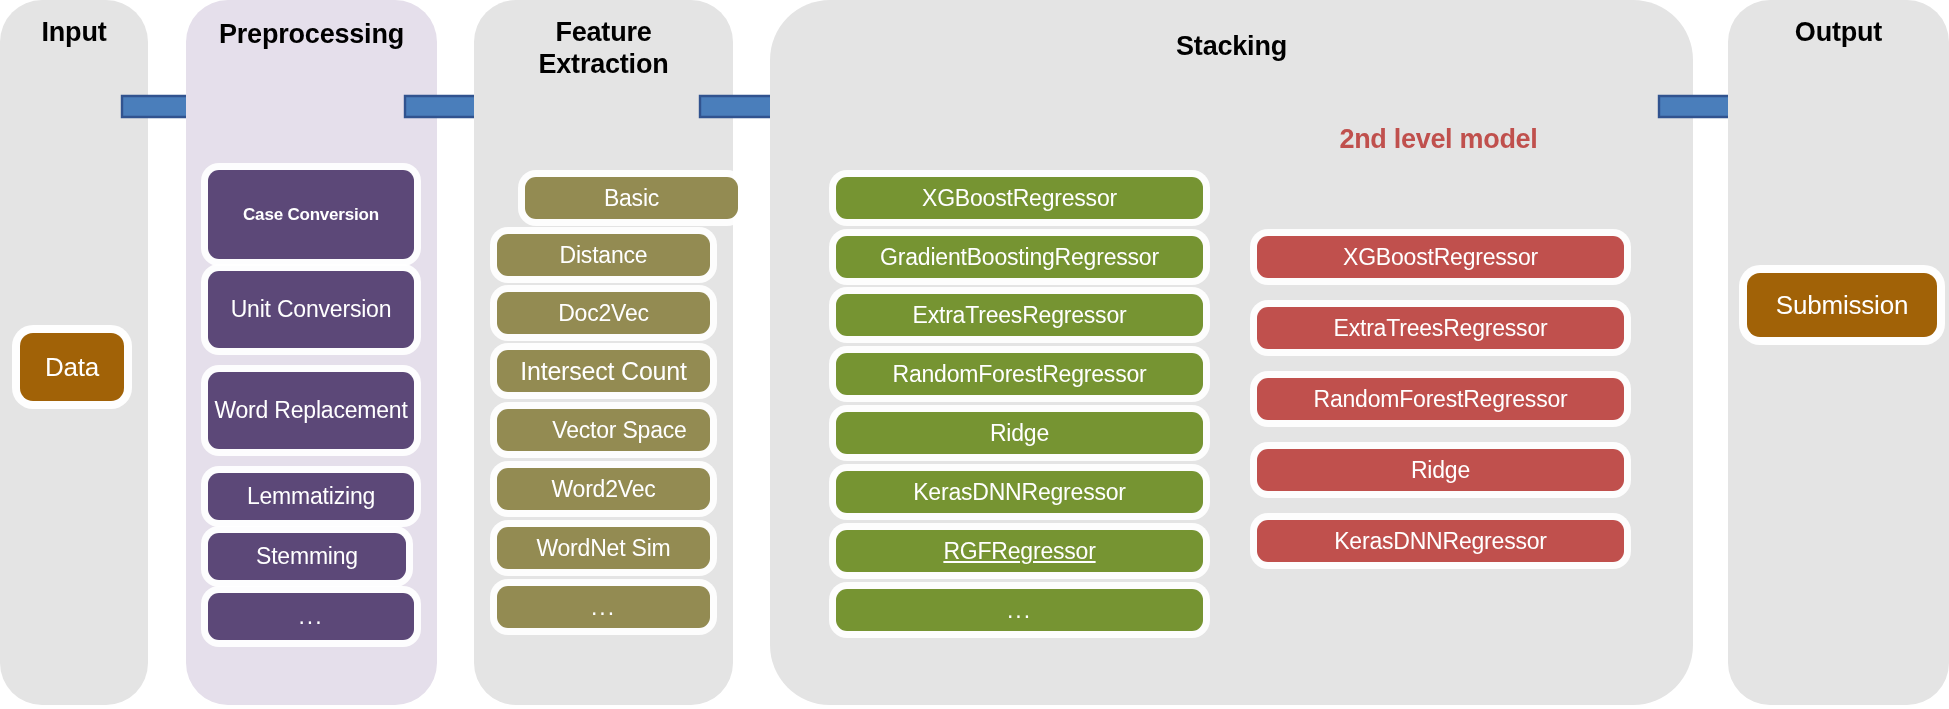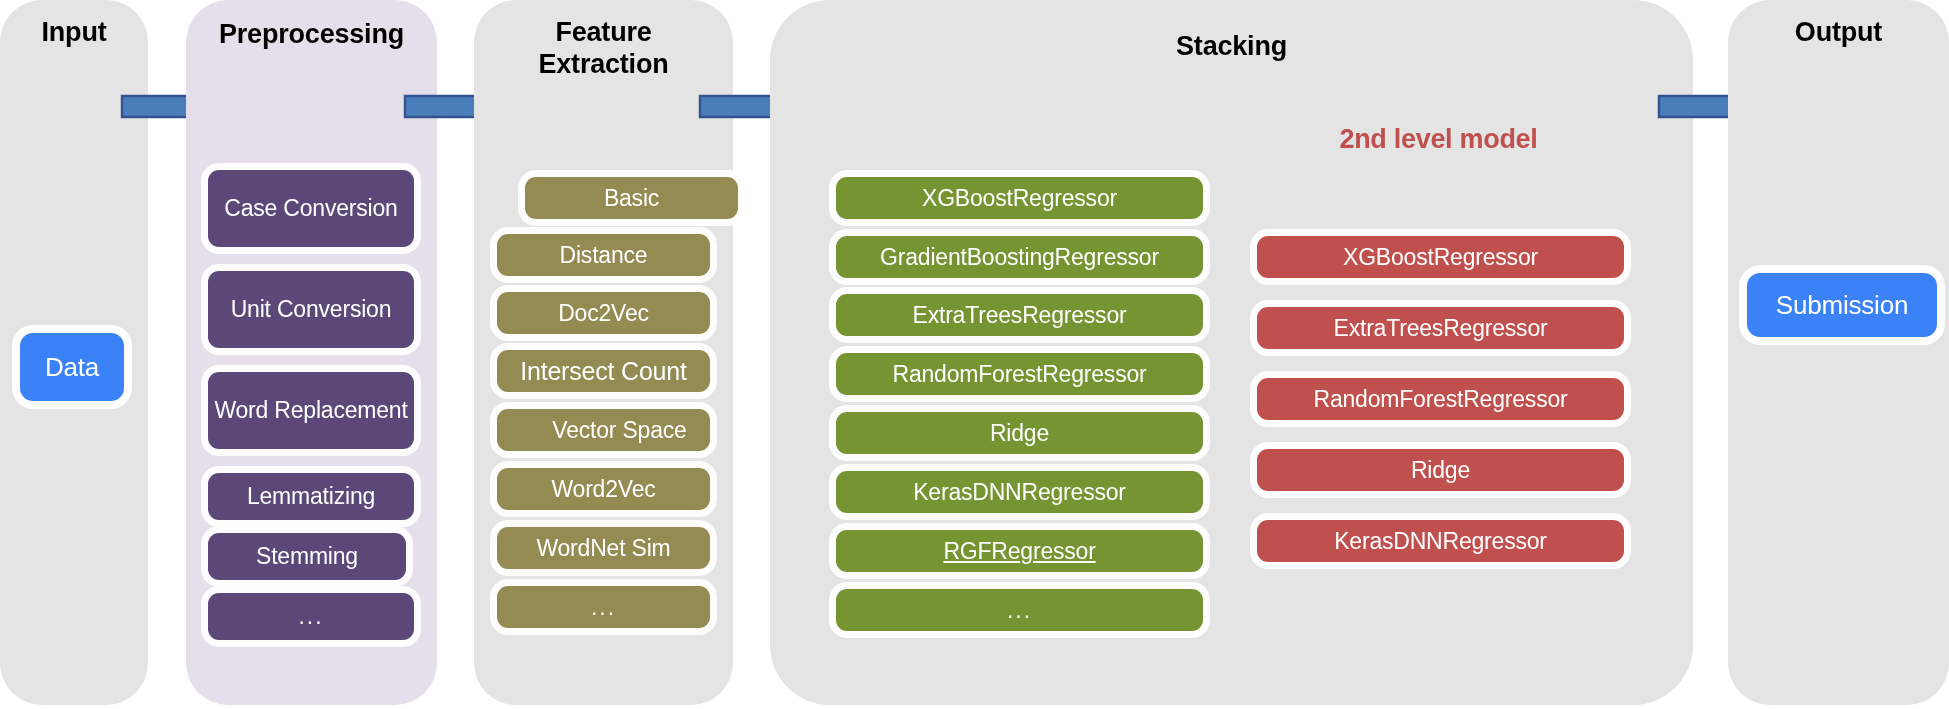--- a/index.html
+++ b/index.html
@@ -50,21 +50,21 @@
     box-sizing: border-box;
     line-height: 1.16;
     box-shadow: 0 0 0 7px rgba(255,255,255,0.92);
     letter-spacing: -0.2px;
   }
   .chip.purple { background: #5c4878; }
   .chip.olive  { background: #938b52; }
   .chip.green  { background: #769432; }
   .chip.red    { background: #c0504d; }
   .chip.darkred{
-    background: #3b82f6;
+    background: #a16207;
     border-radius: 13px;
     box-shadow: 0 0 0 8px rgba(255,255,255,0.95);
   }
   .chip .dots { letter-spacing: 2px; }
 
   
   .level-title {
     position: absolute;
     text-align: center;
     font-weight: bold;
@@ -94,21 +94,21 @@
   <div class="arrow" style="left:122px; top:86px;">
     <svg width="112" height="42" viewBox="0 0 112 42">
       <path d="M0 10 L72 10 L72 0 L110 21 L72 41 L72 31 L0 31 Z" fill="#4a7ebb" stroke="#31538f" stroke-width="2.4" stroke-linejoin="miter"></path>
     </svg>
   </div>
 
   <div class="panel lilac" style="left:186px; top:0px; width:251px; height:705px;">
   </div>
   <div class="panel-title" style="left:186px; top:19px; width:251px; font-size:27px;">Preprocessing</div>
 
-  <div class="chip purple" style="left:208px; top:170px; width:206px; height:77px; font-size:23px;">
+  <div class="chip purple" style="left:208px; top:170px; width:206px; height:89px; font-size:17px;font-weight:bold;">
     <span>Case Conversion</span>
   </div>
   <div class="chip purple" style="left:208px; top:271px; width:206px; height:77px; font-size:23px;">
     <span>Unit Conversion</span>
   </div>
   <div class="chip purple" style="left:208px; top:372px; width:206px; height:77px; font-size:23px;">
     <span>Word Replacement</span>
   </div>
   <div class="chip purple" style="left:208px; top:473px; width:206px; height:47px; font-size:23px;">
     <span>Lemmatizing</span>

